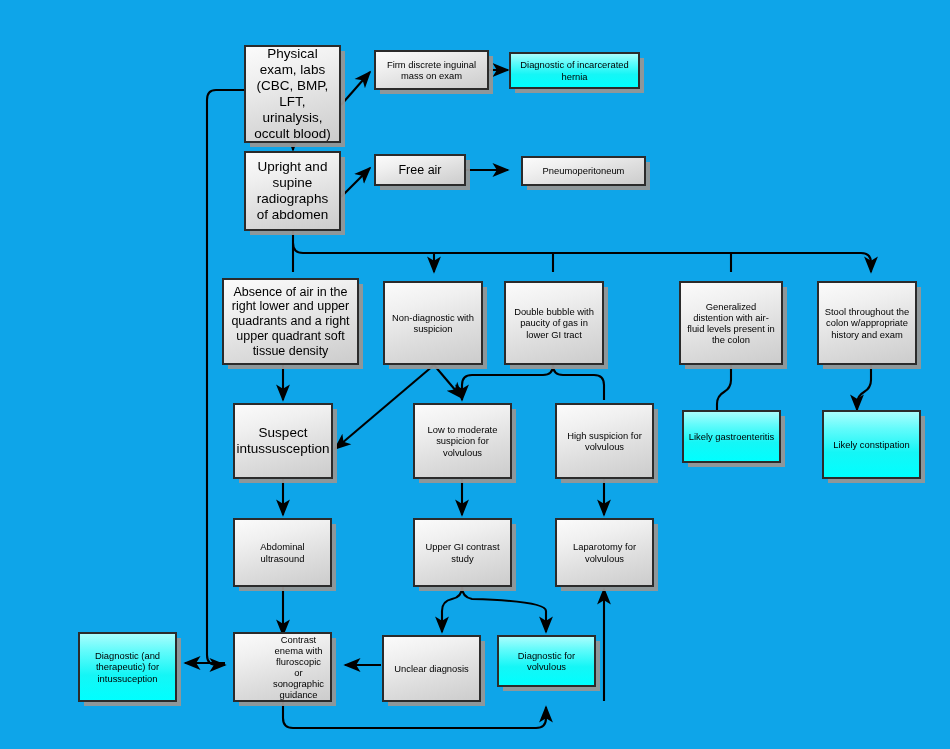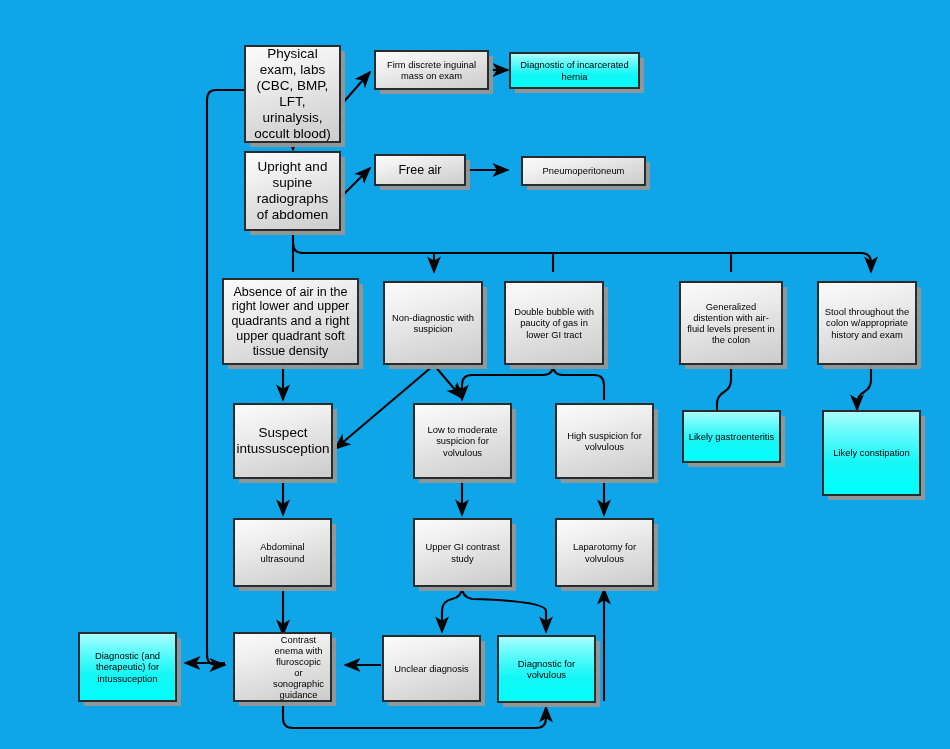--- a/index.html
+++ b/index.html
@@ -136,21 +136,21 @@
   </div>
 
   <div class="node gray f9" style="left:555px;top:403px;width:99px;height:76px;">
     <span class="lbl">High suspicion for volvulous</span>
   </div>
 
   <div class="node cyan f9" style="left:682px;top:410px;width:99px;height:53px;">
     <span class="lbl">Likely gastroenteritis</span>
   </div>
 
-  <div class="node cyan f9" style="left:822px;top:410px;width:99px;height:86px;">
+  <div class="node cyan f9" style="left:822px;top:410px;width:99px;height:69px;">
     <span class="lbl">Likely constipation</span>
   </div>
 
   <div class="node gray f9" style="left:233px;top:518px;width:99px;height:69px;">
     <span class="lbl">Abdominal ultrasound</span>
   </div>
 
   <div class="node gray f9" style="left:413px;top:518px;width:99px;height:69px;">
     <span class="lbl">Upper GI contrast study</span>
   </div>
@@ -164,17 +164,17 @@
   </div>
 
   <div class="node gray f9" style="left:233px;top:632px;width:99px;height:70px;padding-left:32px;">
     <span class="lbl">Contrast enema with fluroscopic or sonographic guidance</span>
   </div>
 
   <div class="node gray f9" style="left:382px;top:635px;width:99px;height:67px;">
     <span class="lbl">Unclear diagnosis</span>
   </div>
 
-  <div class="node cyan f9" style="left:497px;top:635px;width:99px;height:68px;">
+  <div class="node cyan f9" style="left:497px;top:635px;width:99px;height:52px;">
     <span class="lbl">Diagnostic for volvulous</span>
   </div>
 
 </div>
 
 </body></html>

